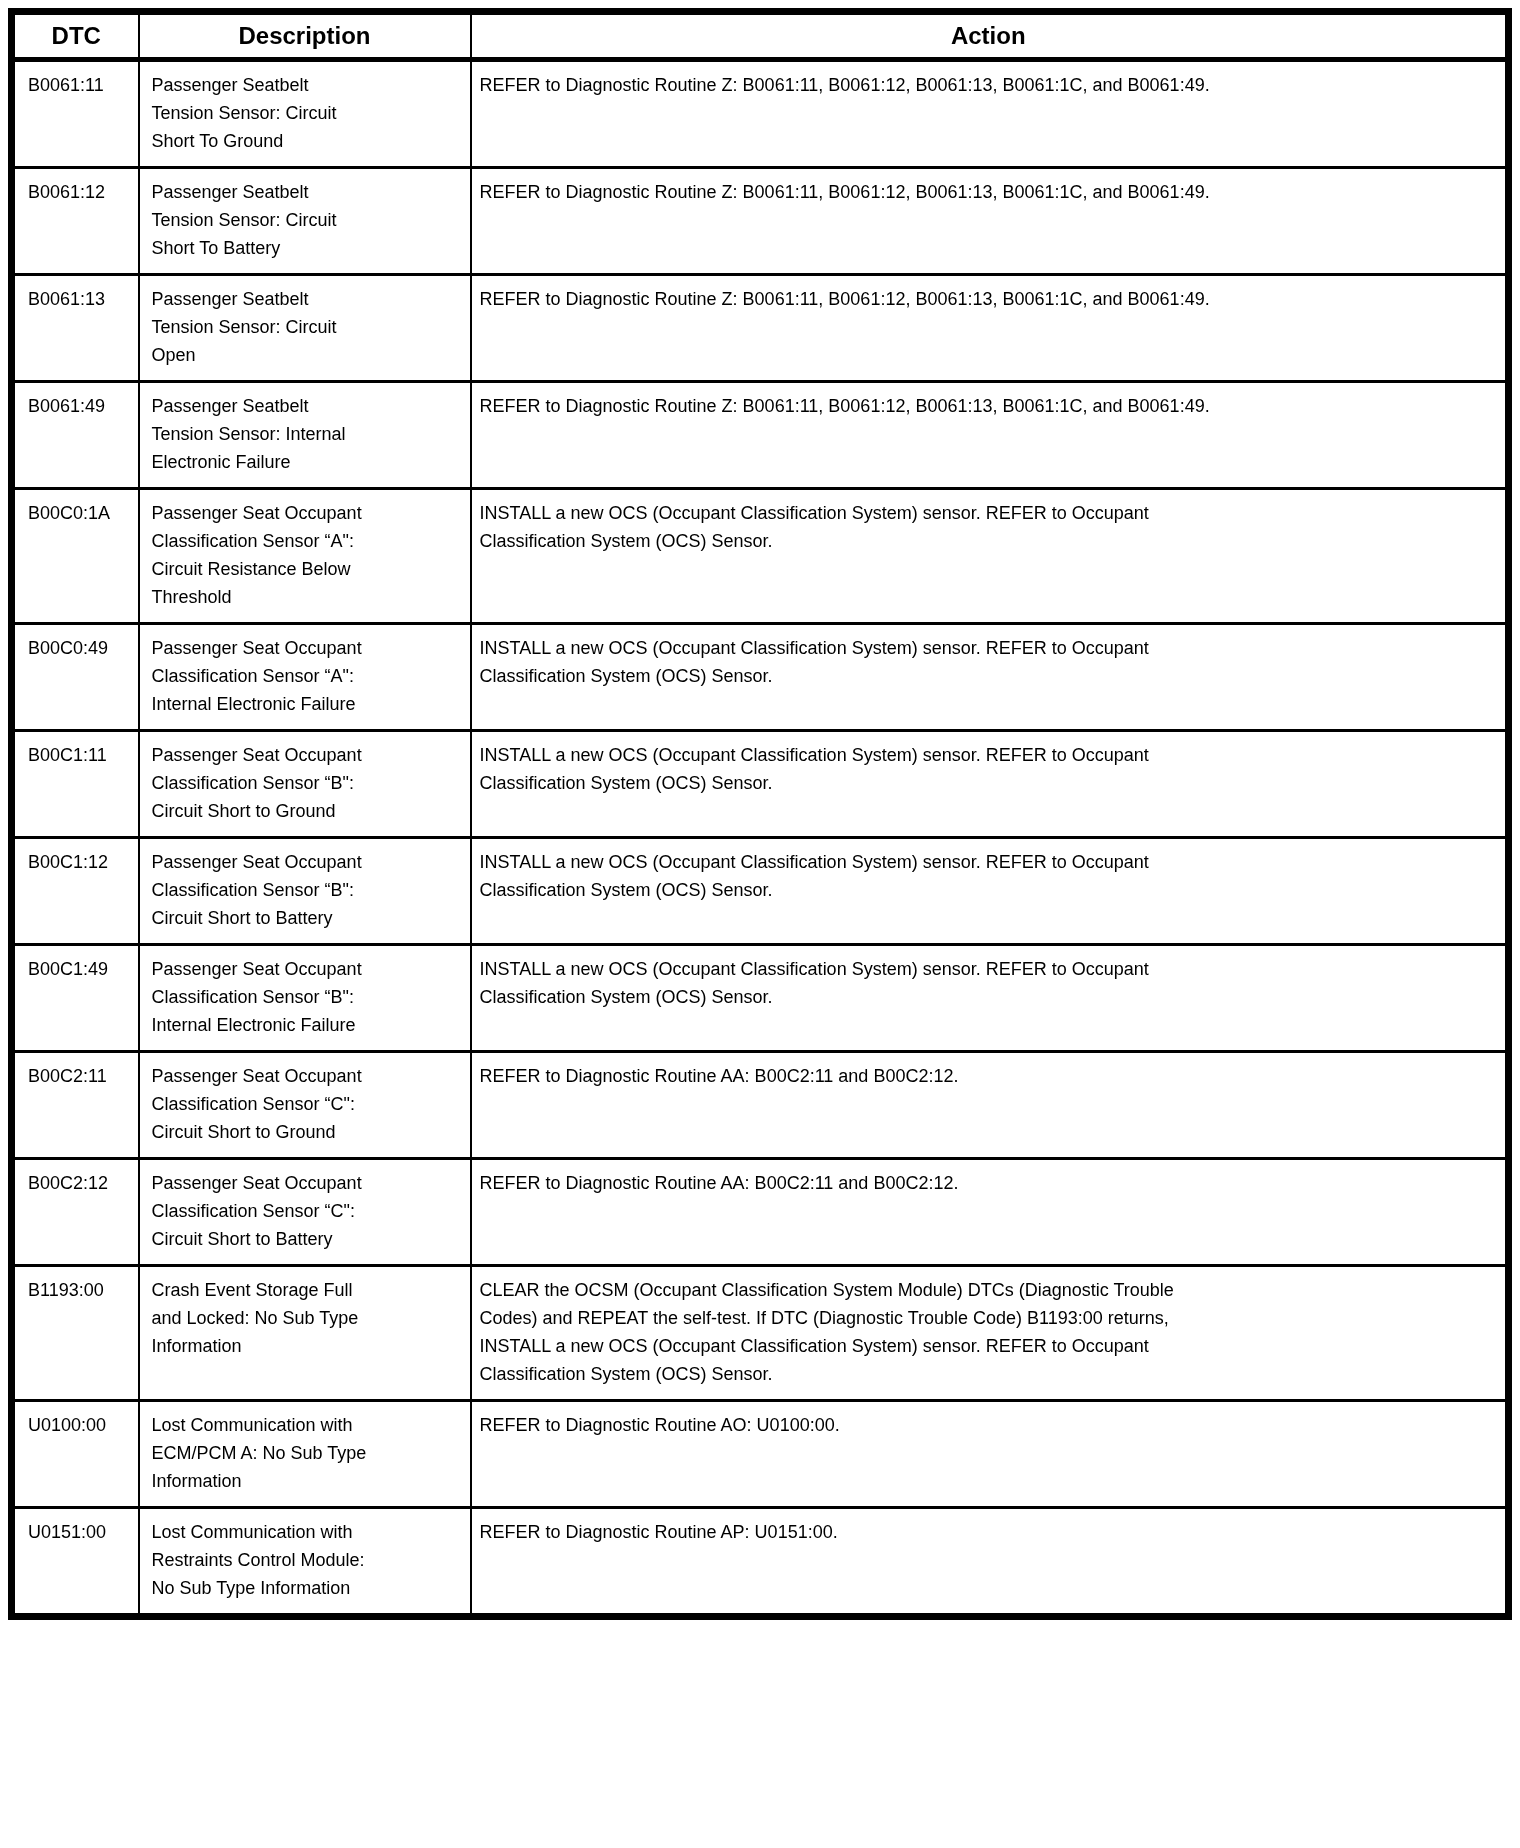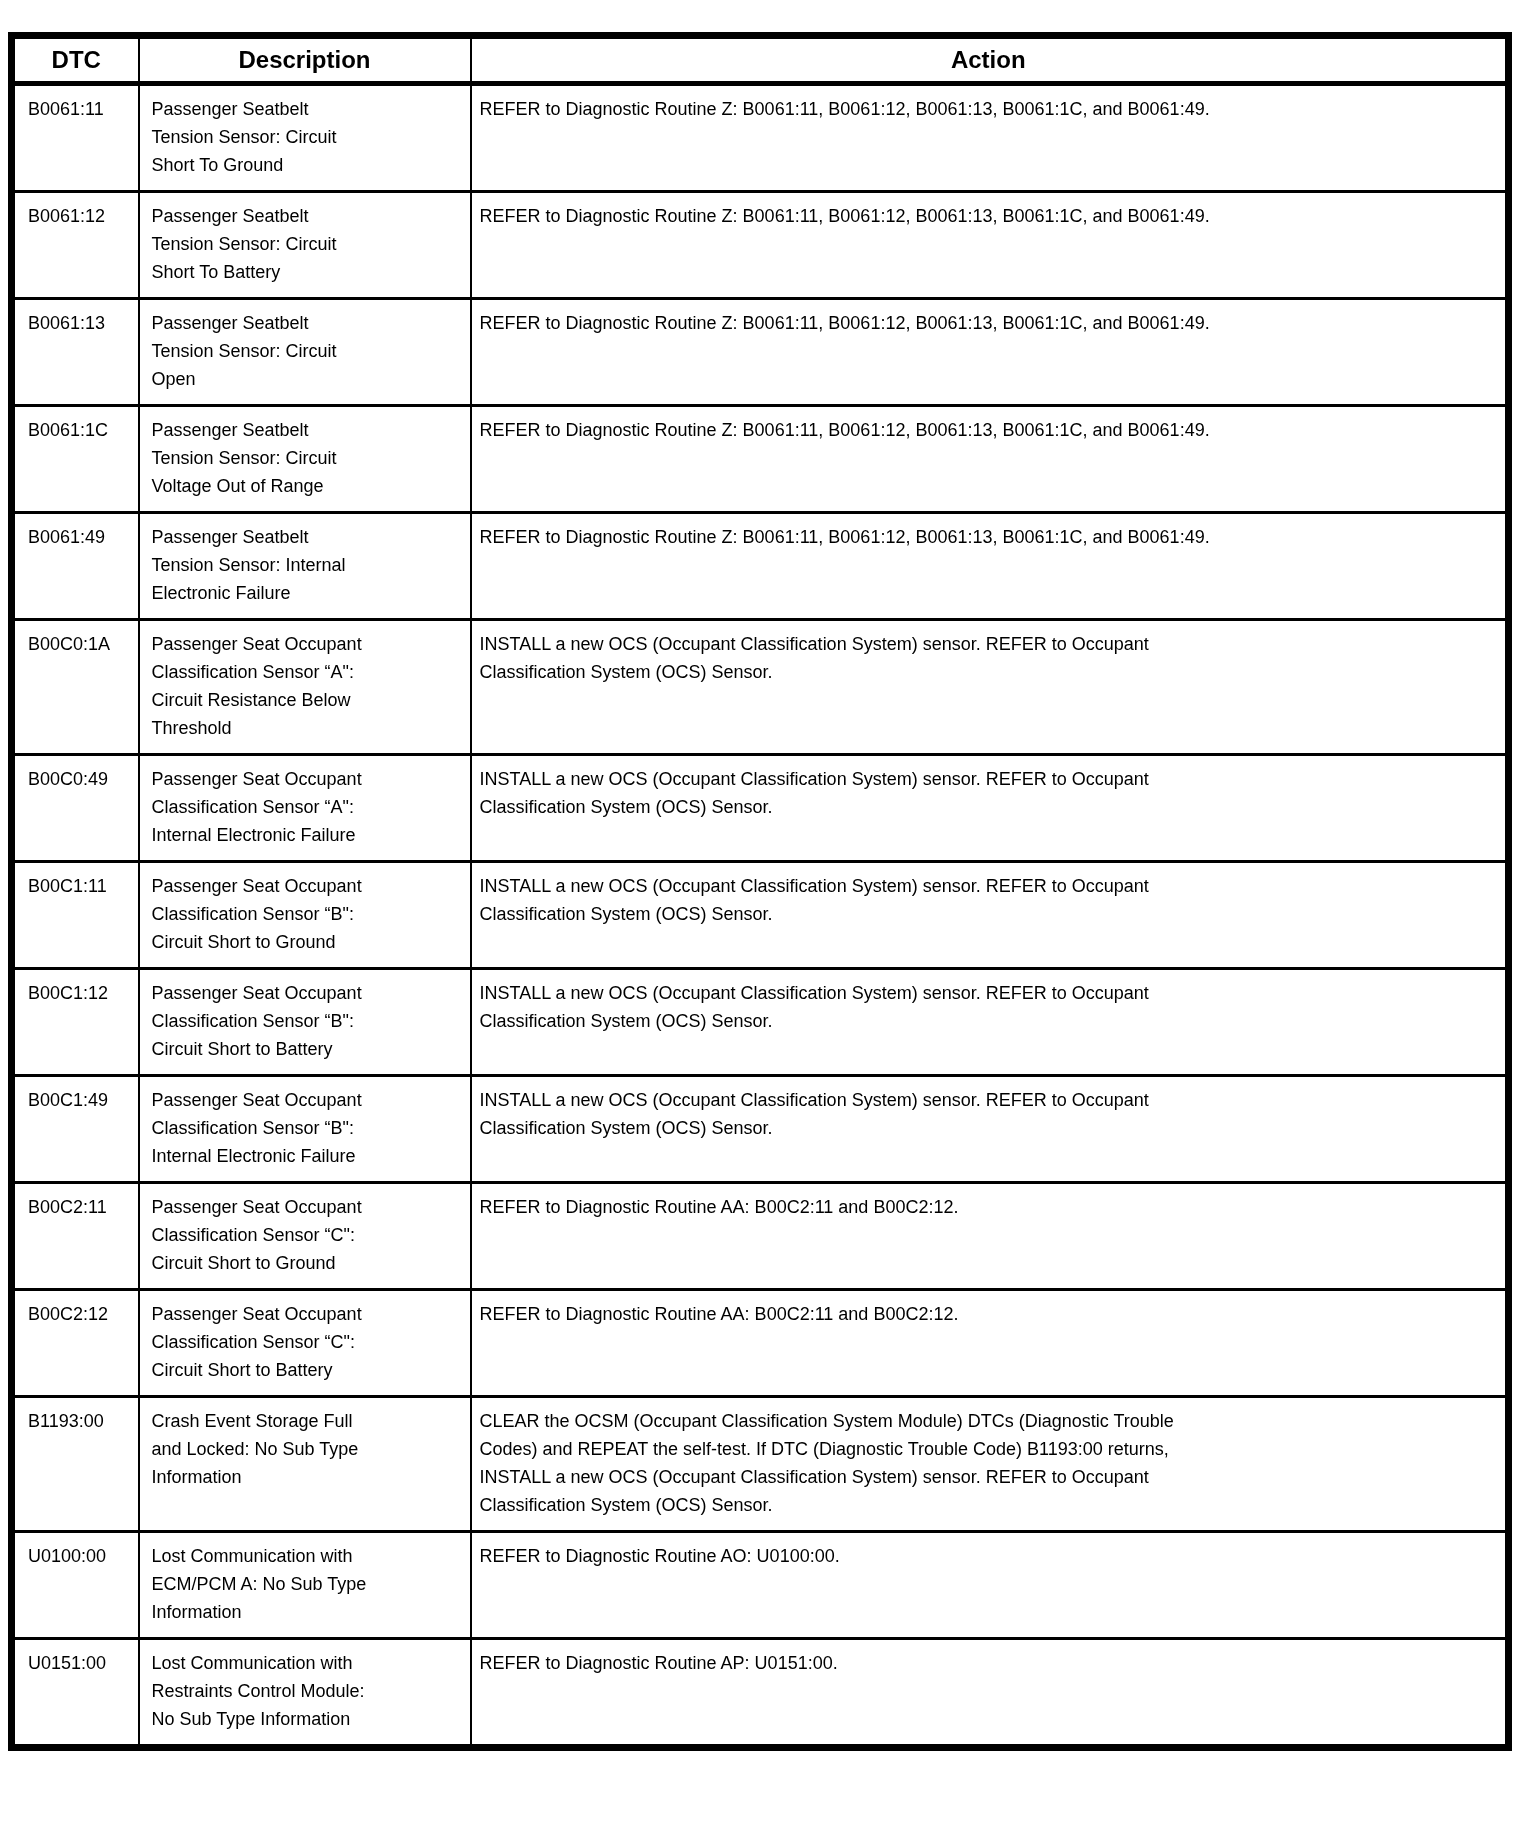--- a/index.html
+++ b/index.html
@@ -19,21 +19,20 @@
     left: 8px;
     top: 8px;
     width: 1504px;
   }
   table.dtc-table {
     border-collapse: collapse;
     table-layout: fixed;
     width: 1504px;
     border: 7px solid #000000;
     background: #ffffff;
-    margin-top: 24px;
   }
   col.c1 { width: 127px; }
   col.c2 { width: 332px; }
   
 
   th {
     font-size: 24px;
     font-weight: bold;
     text-align: center;
     vertical-align: middle;
@@ -87,27 +86,20 @@
     <td class="description-cell">Passenger Seatbelt
 Tension Sensor: Circuit
 Short To Battery</td>
     <td class="action-cell">REFER to Diagnostic Routine Z: B0061:11, B0061:12, B0061:13, B0061:1C, and B0061:49.</td>
   </tr>
         <tr>
     <td class="dtc-cell">B0061:13</td>
     <td class="description-cell">Passenger Seatbelt
 Tension Sensor: Circuit
 Open</td>
-    <td class="action-cell">REFER to Diagnostic Routine Z: B0061:11, B0061:12, B0061:13, B0061:1C, and B0061:49.</td>
-  </tr>
-        <tr>
-    <td class="dtc-cell">B0061:1C</td>
-    <td class="description-cell">Passenger Seatbelt
-Tension Sensor: Circuit
-Voltage Out of Range</td>
     <td class="action-cell">REFER to Diagnostic Routine Z: B0061:11, B0061:12, B0061:13, B0061:1C, and B0061:49.</td>
   </tr>
         <tr>
     <td class="dtc-cell">B0061:49</td>
     <td class="description-cell">Passenger Seatbelt
 Tension Sensor: Internal
 Electronic Failure</td>
     <td class="action-cell">REFER to Diagnostic Routine Z: B0061:11, B0061:12, B0061:13, B0061:1C, and B0061:49.</td>
   </tr>
         <tr>

